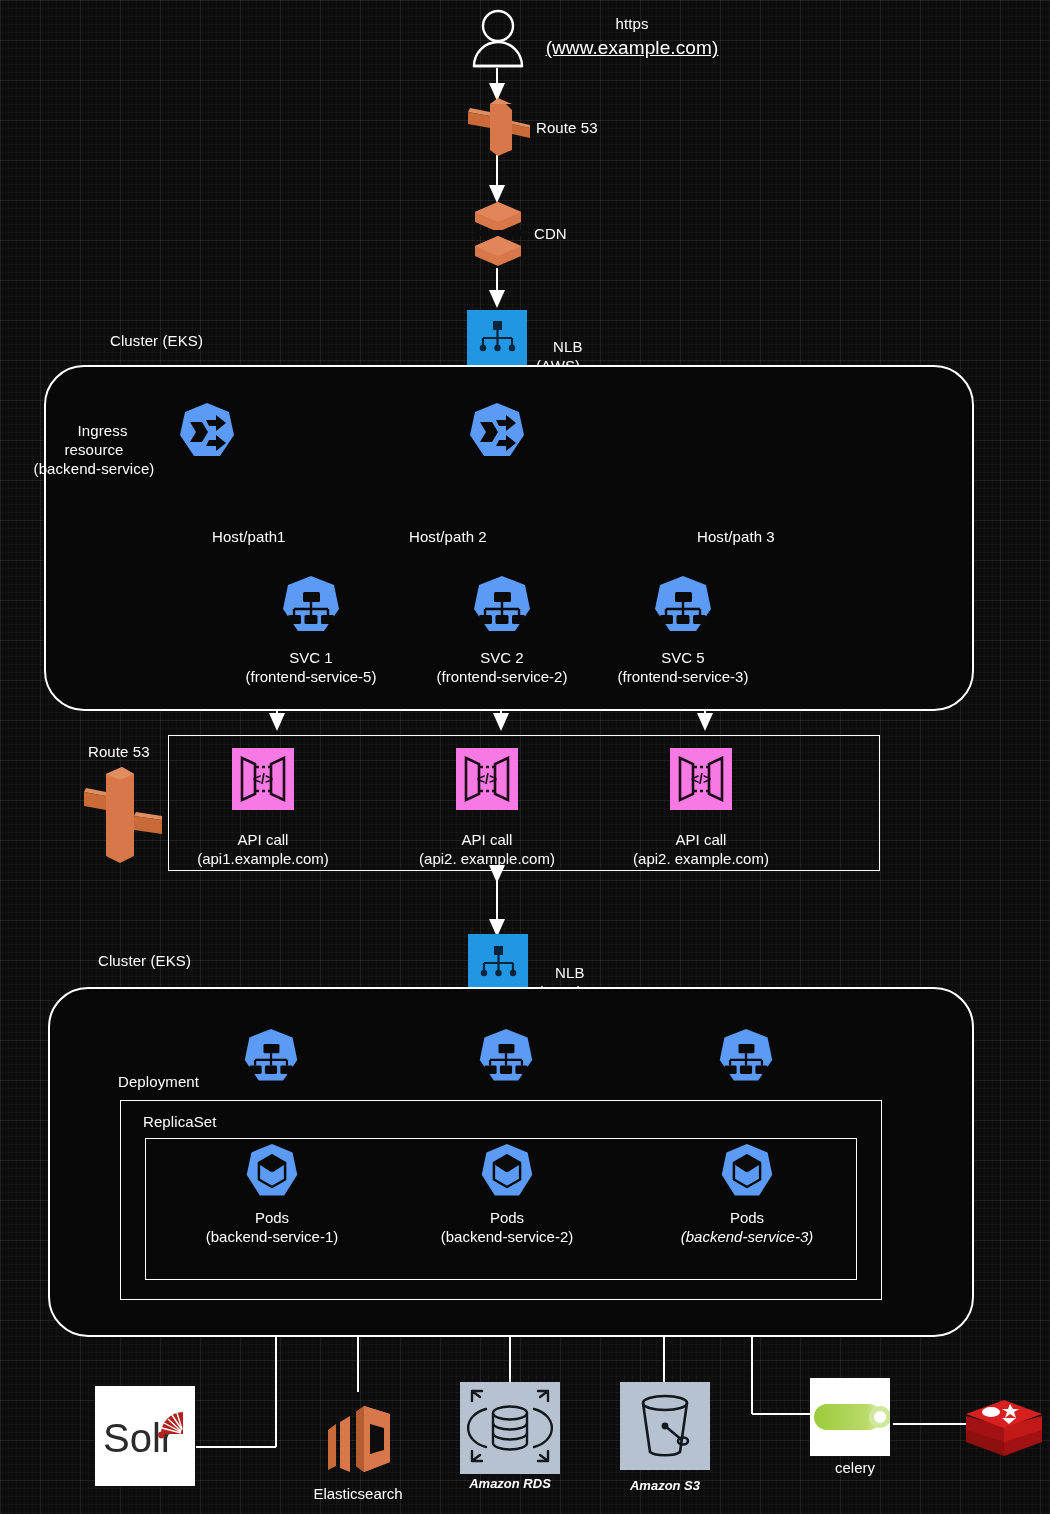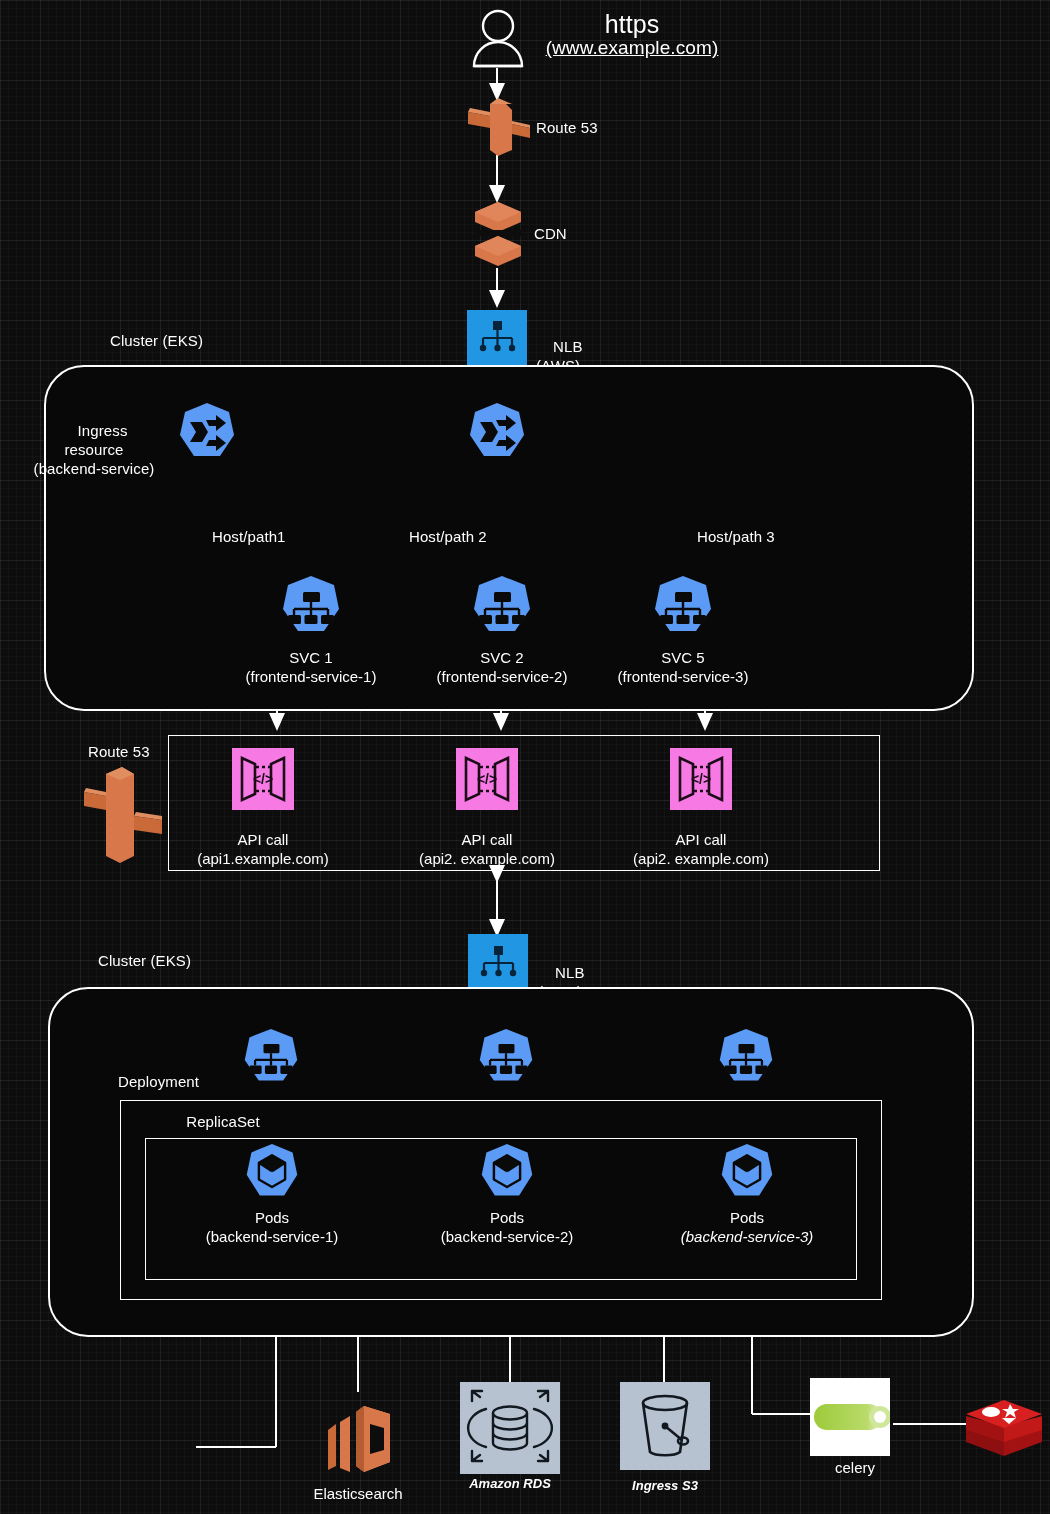--- a/index.html
+++ b/index.html
@@ -149,21 +149,21 @@
     </g>
   </svg>
 
   <div class="tile" style="left:470px;top:8px;width:56px;height:60px;">
     <svg width="56" height="60" viewBox="0 0 56 60">
       <circle cx="28" cy="18" r="15" fill="none" stroke="#ffffff" stroke-width="2.4"></circle>
       <path d="M4,58 A24,24 0 0 1 52,58 Z" fill="none" stroke="#ffffff" stroke-width="2.4"></path>
       <path d="M4,58 L52,58" stroke="#ffffff" stroke-width="2.4"></path>
     </svg>
   </div>
-  <div class="lbl c" style="left:537px;top:12px;width:190px;font-size:25px;line-height:24px;">https</div>
+  <div class="lbl c" style="left:537px;top:12px;width:190px;font-size:15px;line-height:24px;">https</div>
   <div class="lbl c" style="left:537px;top:36px;width:190px;font-size:19px;line-height:24px;text-decoration:underline;">(www.example.com)</div>
 
   <div class="tile" style="left:464px;top:98px;width:68px;height:58px;">
     <svg width="68" height="58" viewBox="0 0 68 58">
       <polygon points="26,6 42,6 48,12 48,52 34,58 26,52" fill="#d8784a"></polygon>
       <polygon points="26,6 34,0 48,6 42,6" fill="#e08d5f"></polygon>
       <polygon points="4,14 26,18 26,30 4,26" fill="#c96a38"></polygon>
       <polygon points="4,14 26,18 26,14 6,10" fill="#e08d5f"></polygon>
       <polygon points="48,26 66,30 66,40 48,36" fill="#c96a38"></polygon>
       <polygon points="48,26 66,30 66,27 48,23" fill="#e08d5f"></polygon>
@@ -236,21 +236,21 @@
       <g fill="#0a0a0a">
         <rect x="24" y="17" width="17" height="10" rx="1.5"></rect>
         <path d="M32,27 L32,34 M15,34 L49,34 M15,34 L15,40 M32,34 L32,40 M49,34 L49,40" stroke="#0a0a0a" stroke-width="2.4" fill="none"></path>
         <rect x="9" y="40" width="13" height="9" rx="1.5"></rect>
         <rect x="25.5" y="40" width="13" height="9" rx="1.5"></rect>
         <rect x="42" y="40" width="13" height="9" rx="1.5"></rect>
       </g>
     </svg>
   </div>
   <div class="capt" style="left:211px;top:648px;width:200px;">SVC 1</div>
-  <div class="capt" style="left:211px;top:667px;width:200px;">(frontend-service-1)</div>
+  <div class="capt" style="left:211px;top:667px;width:200px;">(frontend-service-5)</div>
 
   <div class="tile" style="left:470px;top:575px;width:64px;height:64px;">
     <svg width="64" height="64" viewBox="0 0 64 64">
       <polygon points="32,1 55,10 60,34 45,56 19,56 4,34 9,10" fill="#5b9bf5"></polygon>
       <g fill="#0a0a0a">
         <rect x="24" y="17" width="17" height="10" rx="1.5"></rect>
         <path d="M32,27 L32,34 M15,34 L49,34 M15,34 L15,40 M32,34 L32,40 M49,34 L49,40" stroke="#0a0a0a" stroke-width="2.4" fill="none"></path>
         <rect x="9" y="40" width="13" height="9" rx="1.5"></rect>
         <rect x="25.5" y="40" width="13" height="9" rx="1.5"></rect>
         <rect x="42" y="40" width="13" height="9" rx="1.5"></rect>
@@ -336,21 +336,21 @@
   <div class="lbl" style="left:538px;top:944px;width:120px;">
     <span>NLB
 (AWS)</span>
   </div>
 
   <div class="cluster" style="left:48px;top:987px;width:922px;height:346px;"></div>
 
   <div class="lbl" style="left:118px;top:1072px;width:160px;">Deployment</div>
   <div class="plainbox" style="left:120px;top:1100px;width:760px;height:198px;"></div>
 
-  <div class="lbl" style="left:143px;top:1112px;width:160px;text-align:center;">ReplicaSet</div>
+  <div class="lbl" style="left:143px;top:1112px;width:160px;">ReplicaSet</div>
   <div class="plainbox" style="left:145px;top:1138px;width:710px;height:140px;"></div>
 
   <div class="tile" style="left:241px;top:1028px;width:60px;height:60px;">
     <svg width="60" height="60" viewBox="0 0 64 64">
       <polygon points="32,1 55,10 60,34 45,56 19,56 4,34 9,10" fill="#5b9bf5"></polygon>
       <g fill="#0a0a0a">
         <rect x="24" y="17" width="17" height="10" rx="1.5"></rect>
         <path d="M32,27 L32,34 M15,34 L49,34 M15,34 L15,40 M32,34 L32,40 M49,34 L49,40" stroke="#0a0a0a" stroke-width="2.4" fill="none"></path>
         <rect x="9" y="40" width="13" height="9" rx="1.5"></rect>
         <rect x="25.5" y="40" width="13" height="9" rx="1.5"></rect>
@@ -415,20 +415,30 @@
       <g fill="none" stroke="#0a0a0a" stroke-width="2.6" stroke-linejoin="round">
         <polygon points="31,13 45,21 45,39 31,47 17,39 17,21"></polygon>
         <path d="M31,13 L31,30 M31,30 L45,21 M31,30 L17,21"></path>
       </g>
       <polygon points="31,13 45,21 31,30 17,21" fill="#0a0a0a"></polygon>
     </svg>
   </div>
   <div class="capt" style="left:647px;top:1208px;width:200px;">Pods</div>
   <div class="capt" style="left:647px;top:1227px;width:200px;font-style:italic;">(backend-service-3)</div>
 
+  <div class="tile whitebox" style="left:95px;top:1386px;width:100px;height:100px;">
+    <svg width="100" height="100" viewBox="0 0 100 100">
+      <text x="8" y="66" font-family="'Liberation Sans',sans-serif" font-size="40" fill="#2b2b2b">Solr</text>
+      <g transform="translate(66,26)">
+        <path d="M0,22 A22,22 0 0 1 22,0 L22,22 Z" fill="#b0231f"></path>
+        <path d="M1,16 L20,21 M3,11 L20,20 M7,7 L20,19 M11,3 L21,18 M16,1 L21,17" stroke="#ffffff" stroke-width="1.4"></path>
+        <circle cx="0.5" cy="23" r="3.4" fill="#b0231f"></circle>
+      </g>
+    </svg>
+  </div>
 
   <div class="tile" style="left:318px;top:1392px;width:82px;height:90px;">
     <svg width="82" height="90" viewBox="0 0 82 90">
       <polygon points="10,38 18,32 18,74 10,78" fill="#c96a38"></polygon>
       <polygon points="22,30 32,24 32,80 22,76" fill="#d8784a"></polygon>
       <polygon points="38,20 46,14 72,22 72,70 46,80 38,74" fill="#e0865a"></polygon>
       <polygon points="46,14 72,22 72,70 46,80 46,14" fill="#d8784a"></polygon>
       <polygon points="52,32 66,36 66,58 52,62" fill="#0d0d0d"></polygon>
       <polygon points="38,20 46,14 46,80 38,74" fill="#b55c30"></polygon>
     </svg>
@@ -459,21 +469,21 @@
     <svg width="78" height="76" viewBox="0 0 78 76">
       <g stroke="#111820" stroke-width="2.6" fill="none" stroke-linejoin="round">
         <ellipse cx="39" cy="15" rx="22" ry="7"></ellipse>
         <path d="M17,15 L24,64 A16,5 0 0 0 54,64 L61,15"></path>
         <path d="M39,38 L56,52"></path>
         <ellipse cx="57" cy="53" rx="5" ry="3.5"></ellipse>
       </g>
       <circle cx="39" cy="38" r="3.4" fill="#111820"></circle>
     </svg>
   </div>
-  <div class="capt small" style="left:575px;top:1476px;width:180px;">Ingress S3</div>
+  <div class="capt small" style="left:575px;top:1476px;width:180px;">Amazon S3</div>
 
   <div class="tile whitebox" style="left:810px;top:1378px;width:80px;height:78px;">
     <svg width="80" height="78" viewBox="0 0 80 78">
       <defs>
         <linearGradient id="celgrad" x1="0" y1="0" x2="1" y2="0">
           <stop offset="0%" stop-color="#9ccb3b"></stop>
           <stop offset="78%" stop-color="#bada6a"></stop>
           <stop offset="100%" stop-color="#e6f2c4"></stop>
         </linearGradient>
       </defs>

